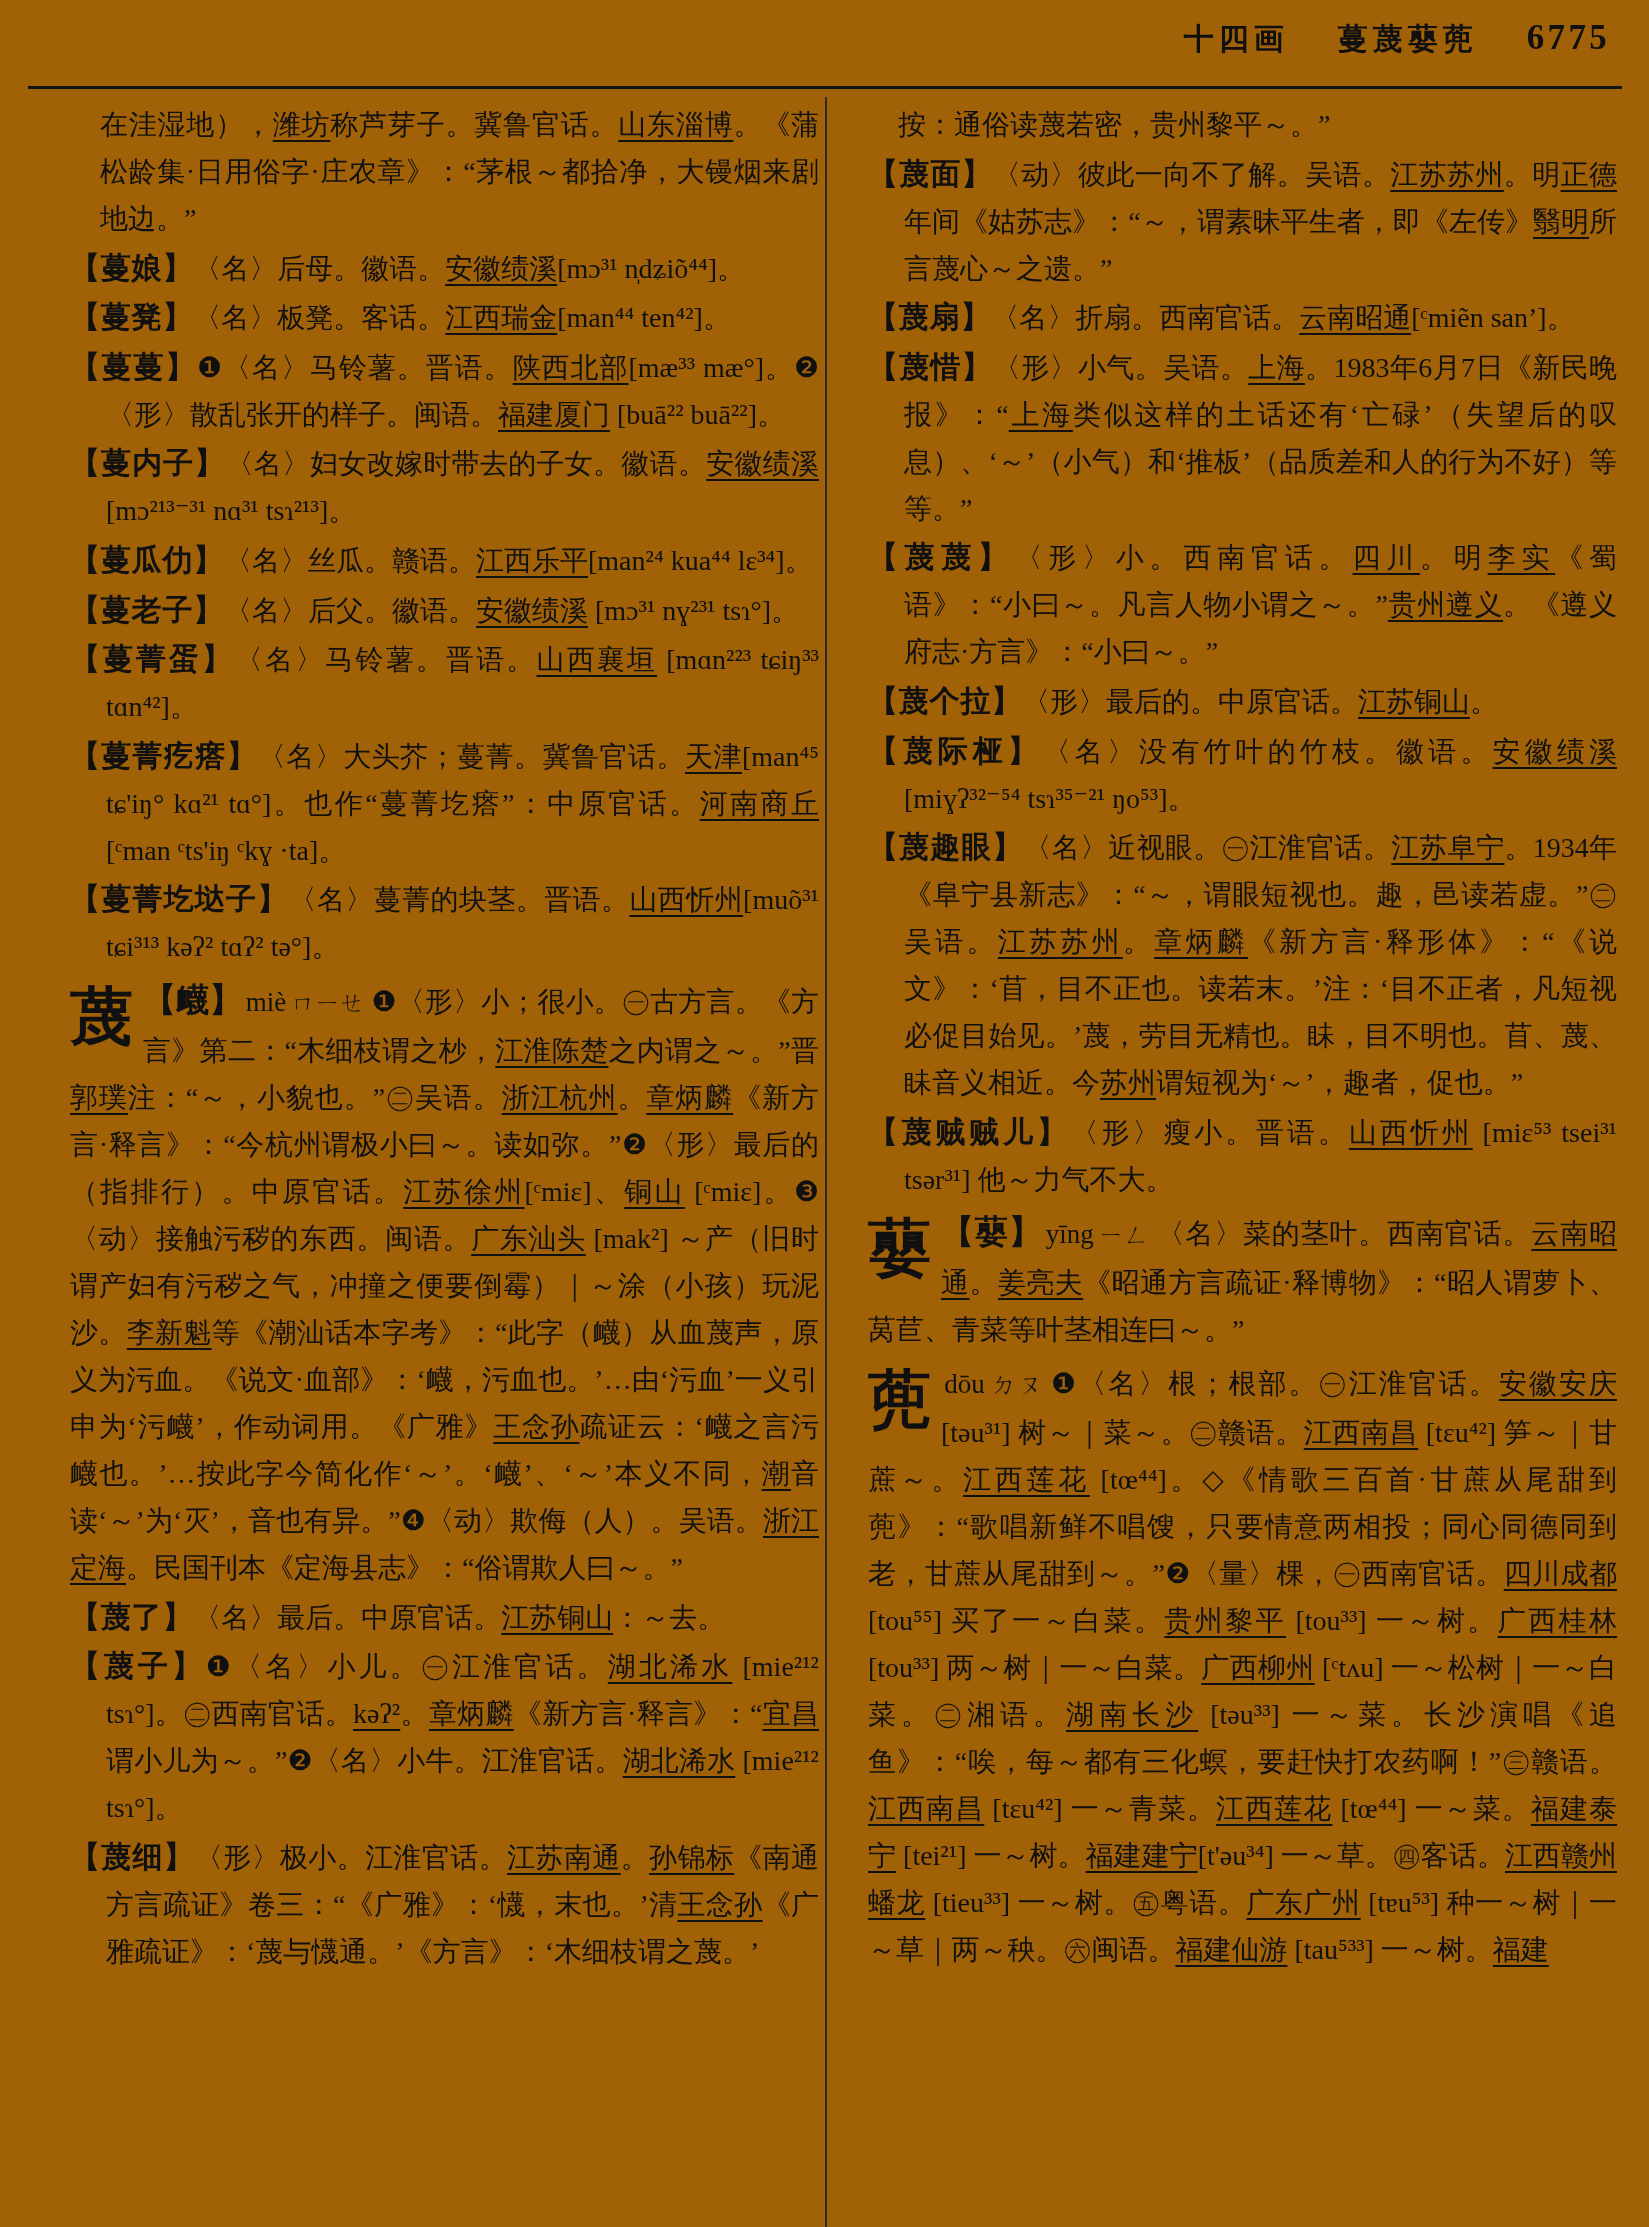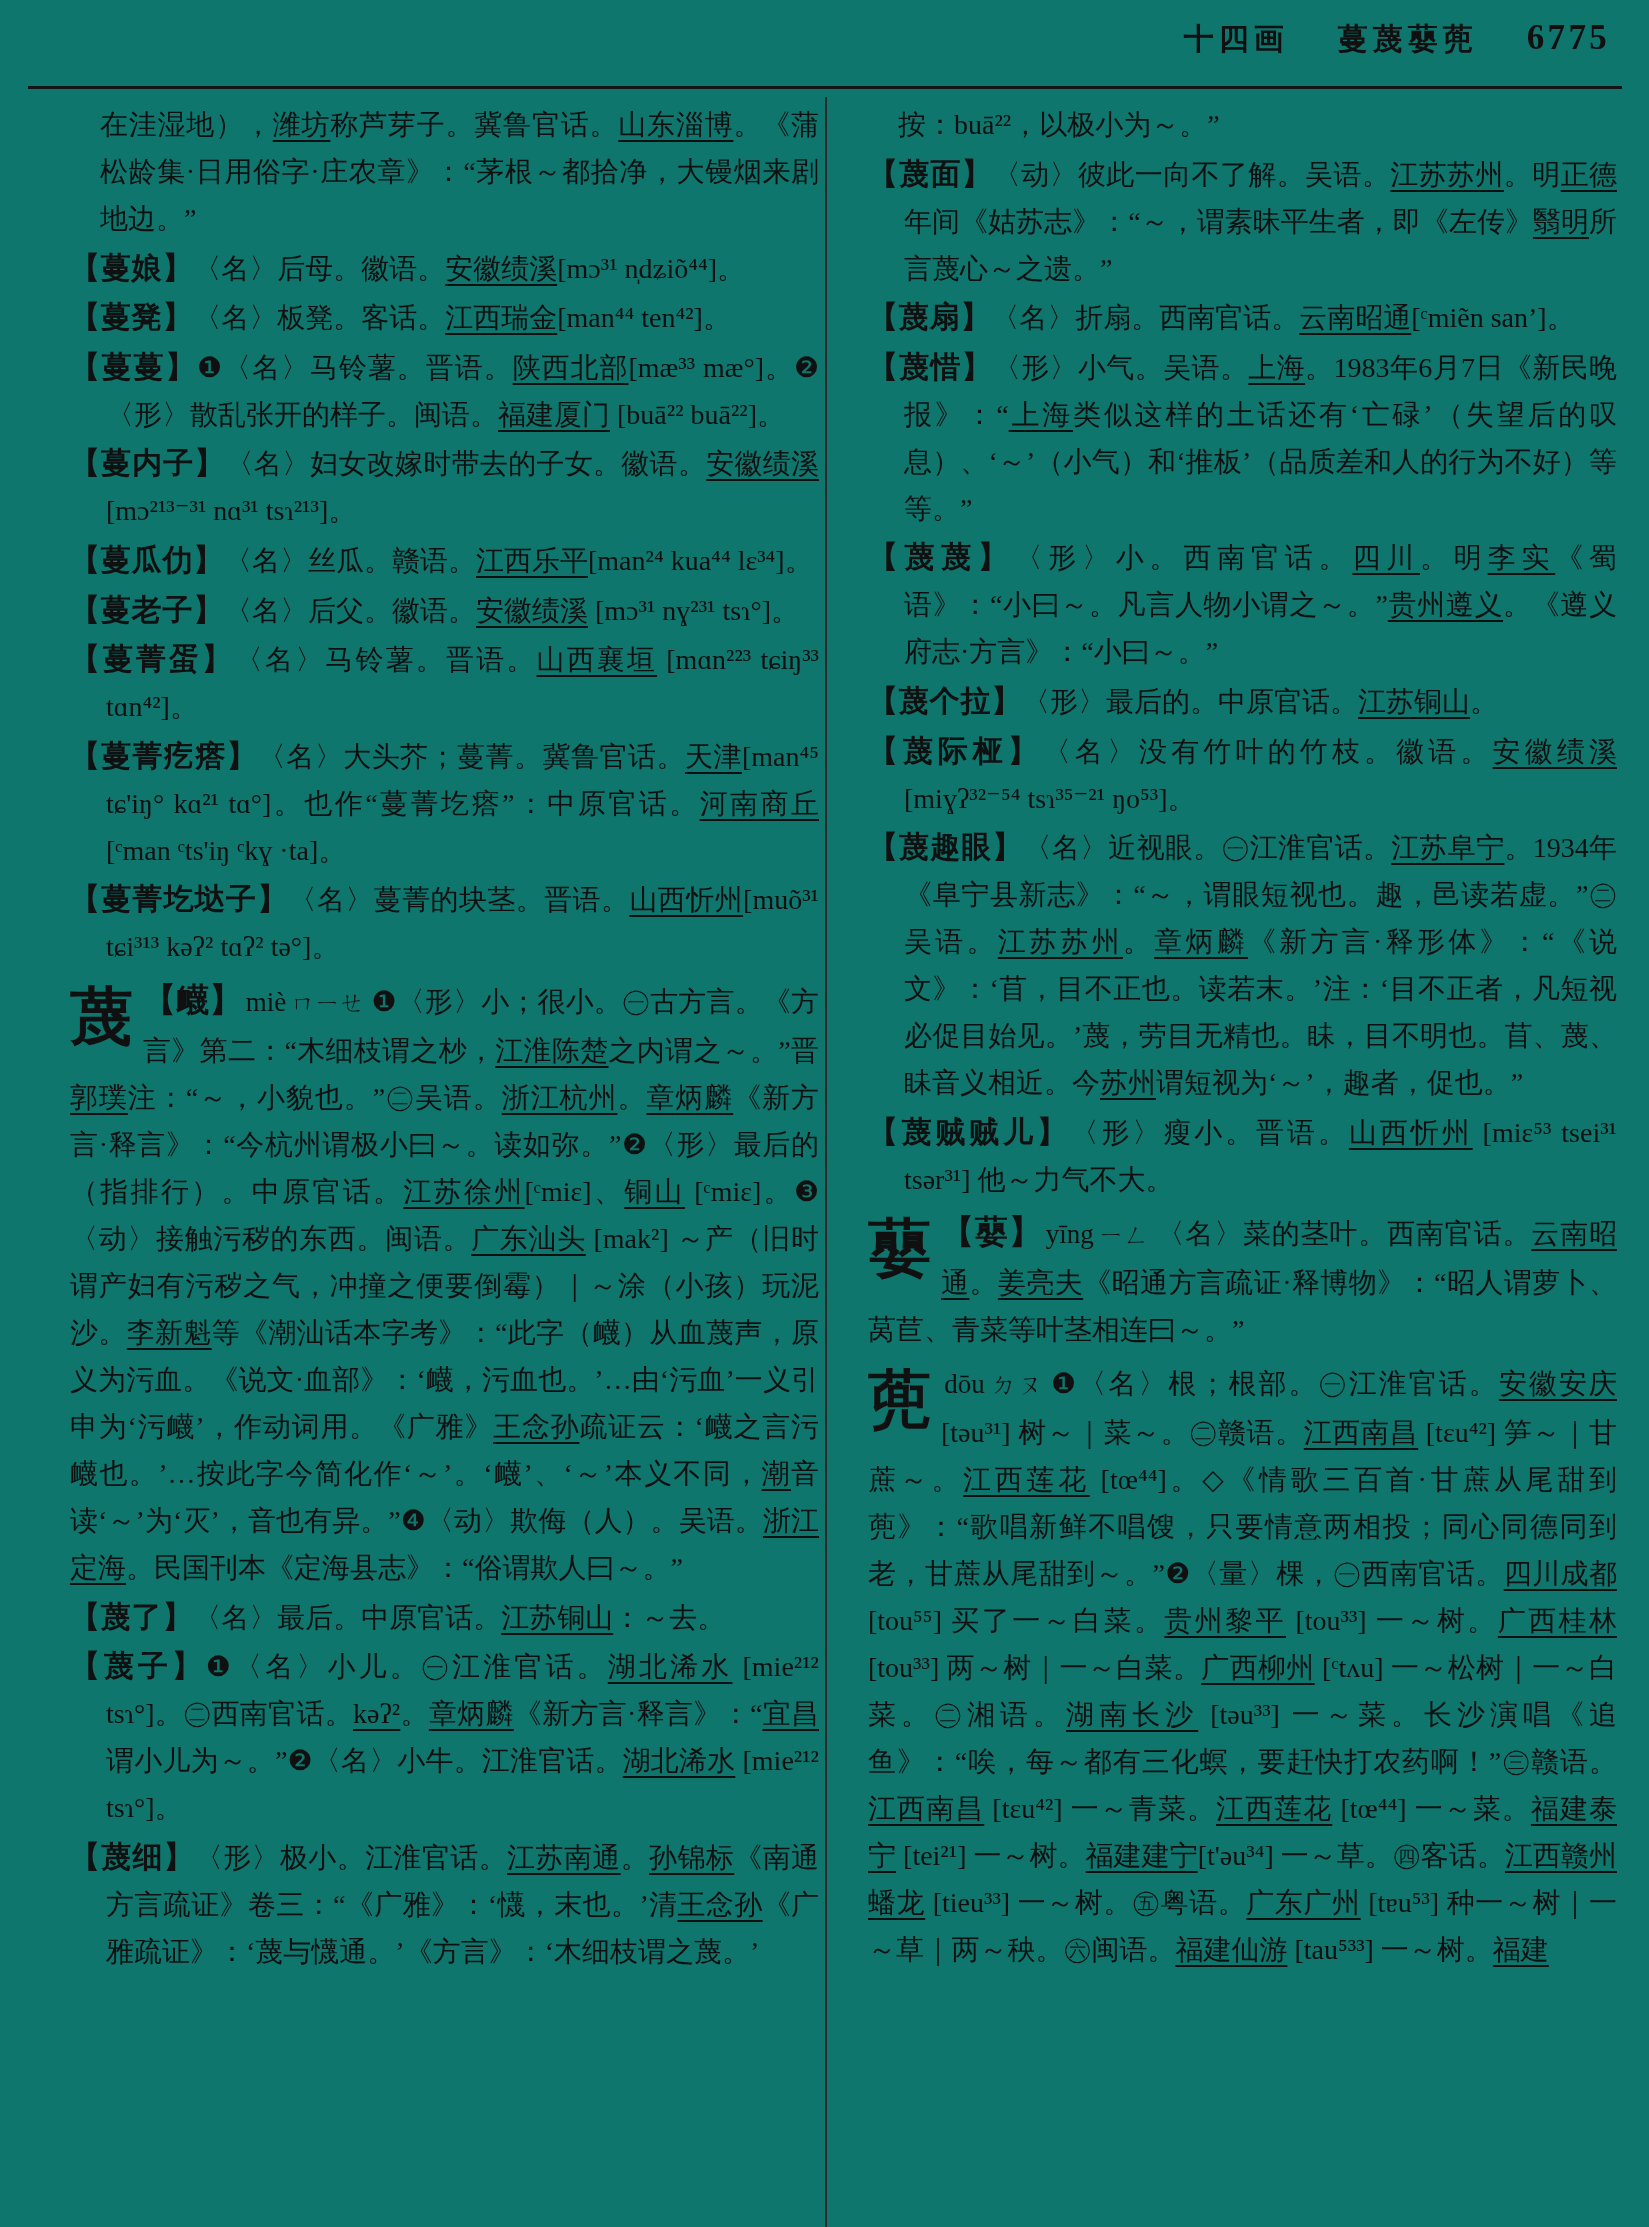--- a/index.html
+++ b/index.html
@@ -1,18 +1,18 @@
 <!DOCTYPE html>
 <html style="font-size:13.2px"><head>
 <meta charset="utf-8">
 <style>
   html,body{margin:0;padding:0;background:#f7f6f3;}
   body{width:1650px;height:2227px;overflow:hidden;position:relative;
        font-family:"Liberation Serif","DejaVu Serif",serif;color:#101010;}
-  .page{position:absolute;inset:0;background:#0f766e;}
+  .page{position:absolute;inset:0;background:#a16207;}
   .running-head{position:absolute;top:18px;left:0;right:40px;height:58px;
        display:flex;justify-content:flex-end;align-items:baseline;gap:49px;
        font-size:30px;font-weight:bold;}
   .running-head .words{letter-spacing:5px;}
   .running-head .folio{font-size:35px;letter-spacing:3.3px;}
   .head-rule{position:absolute;top:86px;left:28px;right:28px;height:0;
        border-top:3.3px solid #141414;}
   .col-divider{position:absolute;top:97px;bottom:0;left:825px;width:1.6px;background:#2a2a2a;}
   .columns{position:absolute;top:101px;left:43px;right:33px;bottom:0;
        display:flex;gap:49px;justify-content:flex-end;}
@@ -51,21 +51,21 @@
         <p class="entry"><span class="head">【蔓老子】</span>〈名〉后父。徽语。<span class="u">安徽绩溪</span> [mɔ³¹ nɣ²³¹ tsɿ°]。</p>
         <p class="entry"><span class="head">【蔓菁蛋】</span>〈名〉马铃薯。晋语。<span class="u">山西襄垣</span>  [mɑn²²³ tɕiŋ³³ tɑn⁴²]。</p>
         <p class="entry"><span class="head">【蔓菁疙瘩】</span>〈名〉大头芥；蔓菁。冀鲁官话。<span class="u">天津</span>[man⁴⁵ tɕ'iŋ° kɑ²¹ tɑ°]。也作“蔓菁圪瘩”：中原官话。<span class="u">河南商丘</span> [ᶜman ᶜts'iŋ ᶜkɣ ·ta]。</p>
         <p class="entry"><span class="head">【蔓菁圪垯子】</span>〈名〉蔓菁的块茎。晋语。<span class="u">山西忻州</span>[muõ³¹ tɕi³¹³ kəʔ² tɑʔ² tə°]。</p>
         <div class="big"><span class="bigchar">蔑</span><span class="v">【衊】</span><span class="py">miè</span><span class="zy">ㄇㄧㄝ</span>❶〈形〉小；很小。㊀古方言。《方言》第二：“木细枝谓之杪，<span class="u">江淮陈楚</span>之内谓之～。”晋<span class="u">郭璞</span>注：“～，小貌也。”㊁吴语。<span class="u">浙江杭州</span>。<span class="u">章炳麟</span>《新方言·释言》：“今杭州谓极小曰～。读如弥。”❷〈形〉最后的（指排行）。中原官话。<span class="u">江苏徐州</span>[ᶜmiɛ]、<span class="u">铜山</span> [ᶜmiɛ]。❸〈动〉接触污秽的东西。闽语。<span class="u">广东汕头</span> [mak²] ～产（旧时谓产妇有污秽之气，冲撞之便要倒霉）｜～涂（小孩）玩泥沙。<span class="u">李新魁</span>等《潮汕话本字考》：“此字（衊）从血蔑声，原义为污血。《说文·血部》：‘衊，污血也。’…由‘污血’一义引申为‘污衊’，作动词用。《广雅》<span class="u">王念孙</span>疏证云：‘衊之言污衊也。’…按此字今简化作‘～’。‘衊’、‘～’本义不同，<span class="u">潮</span>音读‘～’为‘灭’，音也有异。”❹〈动〉欺侮（人）。吴语。<span class="u">浙江定海</span>。民国刊本《定海县志》：“俗谓欺人曰～。”</div>
         <p class="entry"><span class="head">【蔑了】</span>〈名〉最后。中原官话。<span class="u">江苏铜山</span>：～去。</p>
         <p class="entry"><span class="head">【蔑子】</span>❶〈名〉小儿。㊀江淮官话。<span class="u">湖北浠水</span> [mie²¹² tsɿ°]。㊁西南官话。<span class="u">kəʔ²</span>。<span class="u">章炳麟</span>《新方言·释言》：“<span class="u">宜昌</span>谓小儿为～。”❷〈名〉小牛。江淮官话。<span class="u">湖北浠水</span> [mie²¹² tsɿ°]。</p>
         <p class="entry"><span class="head">【蔑细】</span>〈形〉极小。江淮官话。<span class="u">江苏南通</span>。<span class="u">孙锦标</span>《南通方言疏证》卷三：“《广雅》：‘懱，末也。’清<span class="u">王念孙</span>《广雅疏证》：‘蔑与懱通。’《方言》：‘木细枝谓之蔑。’</p>
       </div>
     <div class="col" id="col-right">
-        <p class="cont">按：buā²²，以极小为～。”</p>
+        <p class="cont">按：通俗读蔑若密，贵州黎平～。”</p>
         <p class="entry"><span class="head">【蔑面】</span>〈动〉彼此一向不了解。吴语。<span class="u">江苏苏州</span>。明<span class="u">正德</span>年间《姑苏志》：“～，谓素昧平生者，即《左传》<span class="u">翳明</span>所言蔑心～之遗。”</p>
         <p class="entry"><span class="head">【蔑扇】</span>〈名〉折扇。西南官话。<span class="u">云南昭通</span>[ᶜmiẽn san’]。</p>
         <p class="entry"><span class="head">【蔑惜】</span>〈形〉小气。吴语。<span class="u">上海</span>。1983年6月7日《新民晚报》：“<span class="u">上海</span>类似这样的土话还有‘亡碌’（失望后的叹息）、‘～’（小气）和‘推板’（品质差和人的行为不好）等等。”</p>
         <p class="entry"><span class="head">【蔑蔑】</span>〈形〉小。西南官话。<span class="u">四川</span>。明<span class="u">李实</span>《蜀语》：“小曰～。凡言人物小谓之～。”<span class="u">贵州遵义</span>。《遵义府志·方言》：“小曰～。”</p>
         <p class="entry"><span class="head">【蔑个拉】</span>〈形〉最后的。中原官话。<span class="u">江苏铜山</span>。</p>
         <p class="entry"><span class="head">【蔑际桠】</span>〈名〉没有竹叶的竹枝。徽语。<span class="u">安徽绩溪</span>[miɣʔ³²⁻⁵⁴ tsɿ³⁵⁻²¹ ŋo⁵³]。</p>
         <p class="entry"><span class="head">【蔑趣眼】</span>〈名〉近视眼。㊀江淮官话。<span class="u">江苏阜宁</span>。1934年《阜宁县新志》：“～，谓眼短视也。趣，邑读若虚。”㊁吴语。<span class="u">江苏苏州</span>。<span class="u">章炳麟</span>《新方言·释形体》：“《说文》：‘苜，目不正也。读若末。’注：‘目不正者，凡短视必促目始见。’蔑，劳目无精也。眛，目不明也。苜、蔑、眛音义相近。今<span class="u">苏州</span>谓短视为‘～’，趣者，促也。”</p>
         <p class="entry"><span class="head">【蔑贼贼儿】</span>〈形〉瘦小。晋语。<span class="u">山西忻州</span> [miɛ⁵³ tsei³¹ tsər³¹] 他～力气不大。</p>
         <div class="big"><span class="bigchar">蘡</span><span class="v">【蘡】</span><span class="py">yīng</span><span class="zy">ㄧㄥ</span>〈名〉菜的茎叶。西南官话。<span class="u">云南昭通</span>。<span class="u">姜亮夫</span>《昭通方言疏证·释博物》：“昭人谓萝卜、莴苣、青菜等叶茎相连曰～。”</div>
         <div class="big"><span class="bigchar">蔸</span><span class="py">dōu</span><span class="zy">ㄉㄡ</span>❶〈名〉根；根部。㊀江淮官话。<span class="u">安徽安庆</span> [təu³¹] 树～｜菜～。㊁赣语。<span class="u">江西南昌</span> [tɛu⁴²] 笋～｜甘蔗～。<span class="u">江西莲花</span> [tœ⁴⁴]。◇《情歌三百首·甘蔗从尾甜到蔸》：“歌唱新鲜不唱馊，只要情意两相投；同心同德同到老，甘蔗从尾甜到～。”❷〈量〉棵，㊀西南官话。<span class="u">四川成都</span> [tou⁵⁵] 买了一～白菜。<span class="u">贵州黎平</span> [tou³³] 一～树。<span class="u">广西桂林</span> [tou³³] 两～树｜一～白菜。<span class="u">广西柳州</span> [ᶜtʌu] 一～松树｜一～白菜。㊁湘语。<span class="u">湖南长沙</span> [təu³³] 一～菜。长沙演唱《追鱼》：“唉，每～都有三化螟，要赶快打农药啊！”㊂赣语。<span class="u">江西南昌</span> [tɛu⁴²] 一～青菜。<span class="u">江西莲花</span> [tœ⁴⁴] 一～菜。<span class="u">福建泰宁</span> [tei²¹] 一～树。<span class="u">福建建宁</span>[t'əu³⁴] 一～草。㊃客话。<span class="u">江西赣州蟠龙</span> [tieu³³] 一～树。㊄粤语。<span class="u">广东广州</span> [tɐu⁵³] 种一～树｜一～草｜两～秧。㊅闽语。<span class="u">福建仙游</span> [tau⁵³³] 一～树。<span class="u">福建</span></div>

